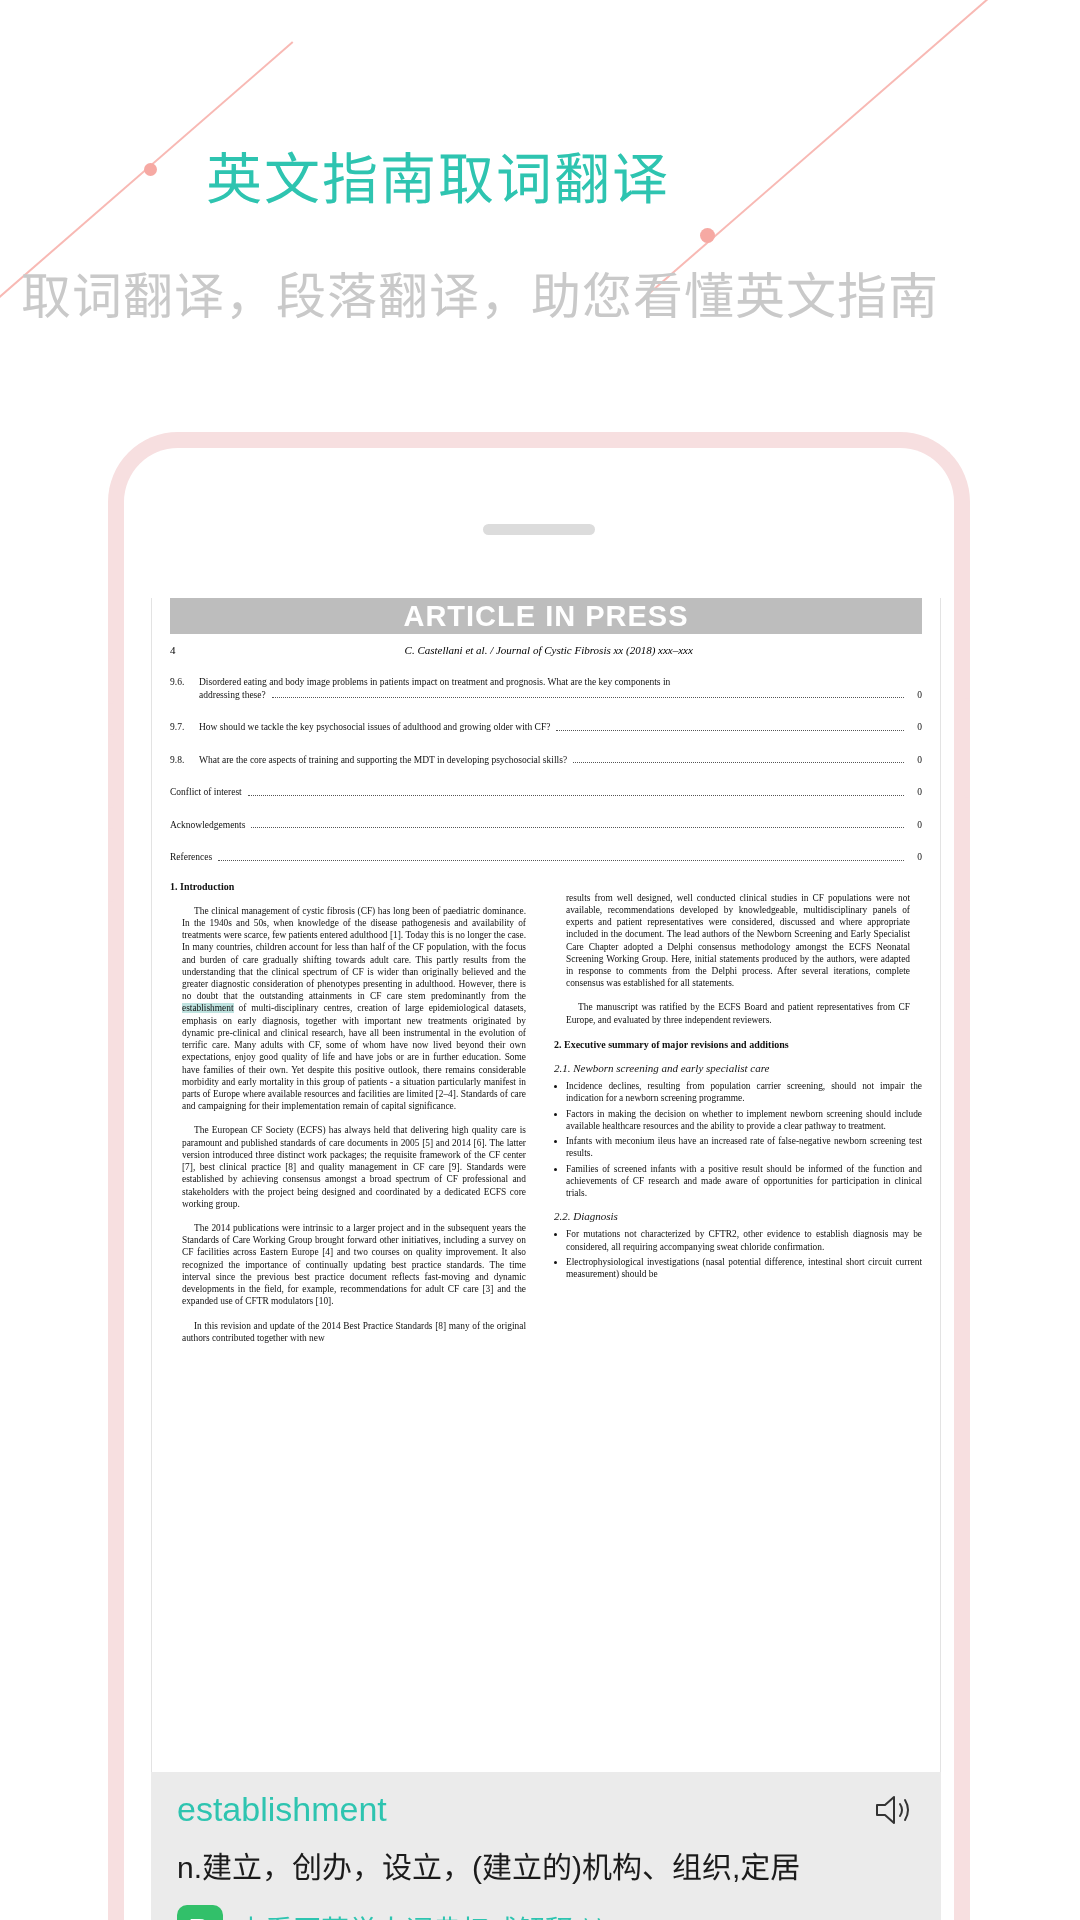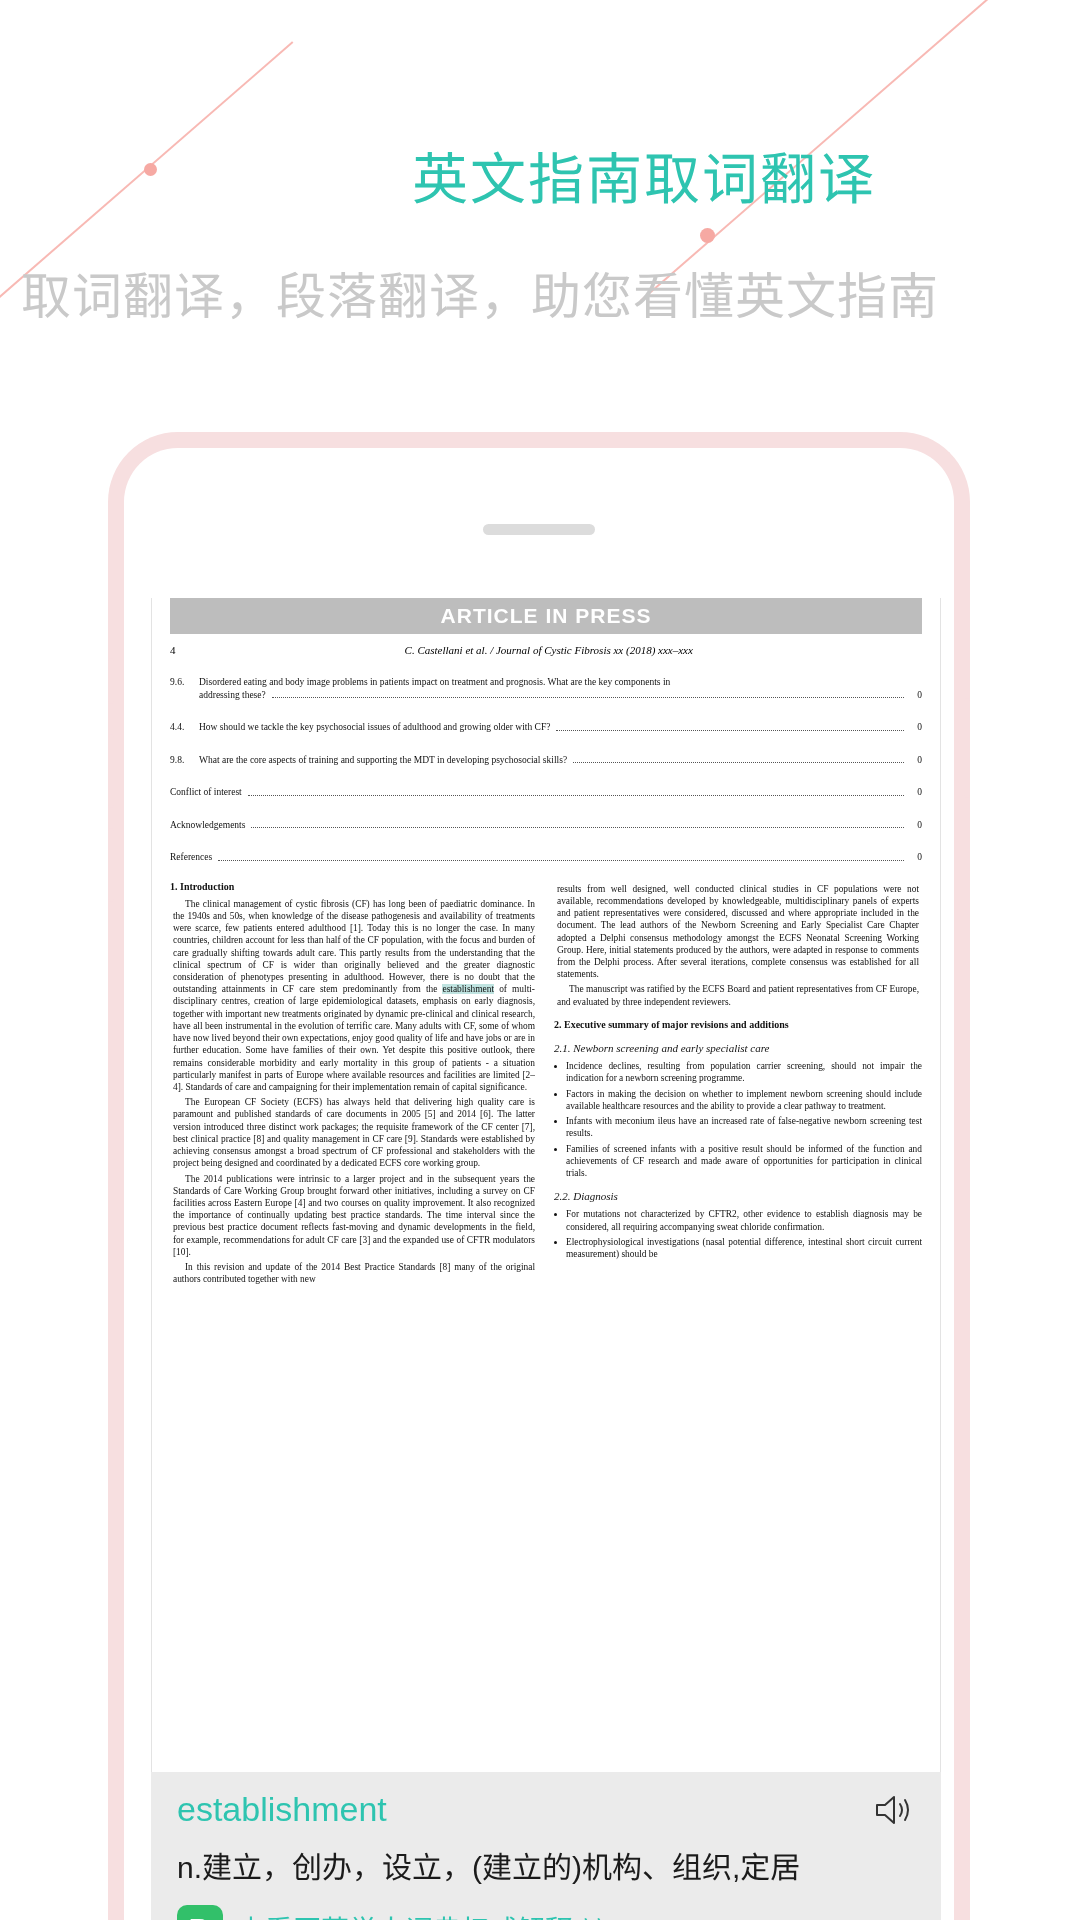--- a/index.html
+++ b/index.html
@@ -41,21 +41,21 @@
   }
   .deco-dot.d1 { left: 144px; top: 163px; width: 13px; height: 13px; }
   .deco-dot.d2 { left: 700px; top: 228px; width: 15px; height: 15px; }
 
   
   .headline {
     position: absolute;
     top: 134px;
     left: 0;
     width: 876px;
-    text-align: right;
+    text-align: center;
     color: #2ec4b0;
     font-size: 56px;
     letter-spacing: 2px;
     font-weight: 500;
   }
   .subhead {
     position: absolute;
     top: 256px;
     left: 0;
     width: 960px;
@@ -110,21 +110,21 @@
     overflow: hidden;
     box-sizing: border-box;
     border-left: 1px solid #e3e3e3;
     border-right: 1px solid #e3e3e3;
   }
   .press-banner {
     margin: 0 18px;
     height: 36px;
     background: #bdbdbd;
     color: #ffffff;
-    font-size: 21px;
+    font-size: 29px;
     font-weight: bold;
     letter-spacing: 1px;
     display: flex;
     align-items: center;
     justify-content: center;
   }
   .running-head {
     margin: 10px 18px 0 18px;
     display: flex;
     align-items: baseline;
@@ -189,21 +189,21 @@
     font-size: 10px;
     margin: 0 0 5px 0;
     font-weight: bold;
   }
   .col h4 {
     font-size: 11px;
     margin: 10px 0 5px 0;
     font-weight: normal;
     font-style: italic;
   }
-  .col p { margin: 3px; text-indent: 12px; }
+  .col p { margin: 12px; text-indent: 12px; }
   .col p.noind { text-indent: 0; }
   .bullets {
     margin: 4px 0 0 0;
     padding-left: 12px;
   }
   .bullets li { margin-bottom: 3px; }
   .hl {
     background: #bfe3e0;
   }
   .doc-fade {
@@ -309,21 +309,21 @@
           <span class="num">9.6.</span>
           <span class="txt">Disordered eating and body image problems in patients impact on treatment and prognosis. What are the key components in</span>
         </div>
         <div class="line2">
           <span class="txt">addressing these?</span>
           <span class="dots"></span>
           <span class="pg">0</span>
         </div>
       </div>
       <div class="toc-row">
-        <span class="num">4.4.</span>
+        <span class="num">9.7.</span>
         <span class="txt">How should we tackle the key psychosocial issues of adulthood and growing older with CF?</span>
         <span class="dots"></span>
         <span class="pg">0</span>
       </div>
       <div class="toc-row">
         <span class="num">9.8.</span>
         <span class="txt">What are the core aspects of training and supporting the MDT in developing psychosocial skills?</span>
         <span class="dots"></span>
         <span class="pg">0</span>
       </div>

